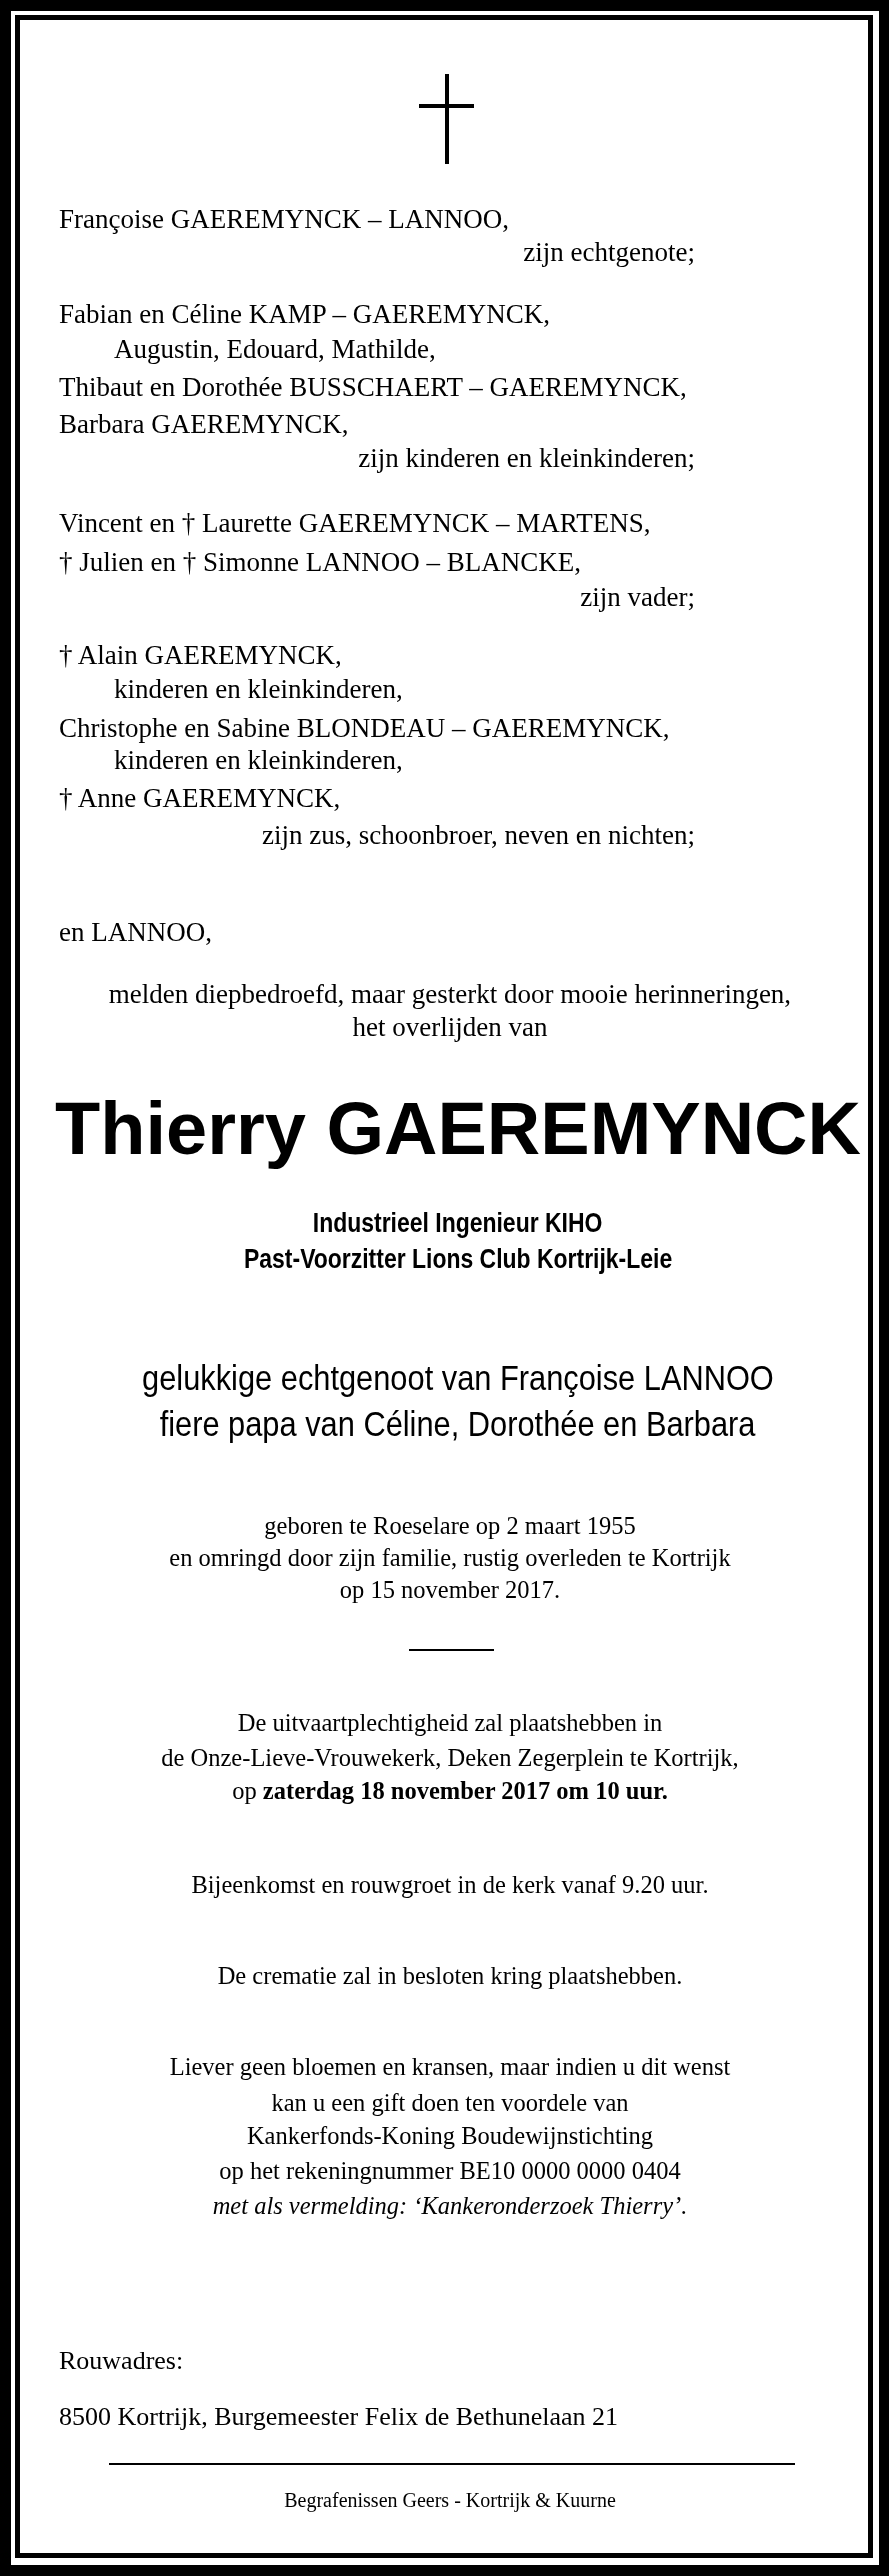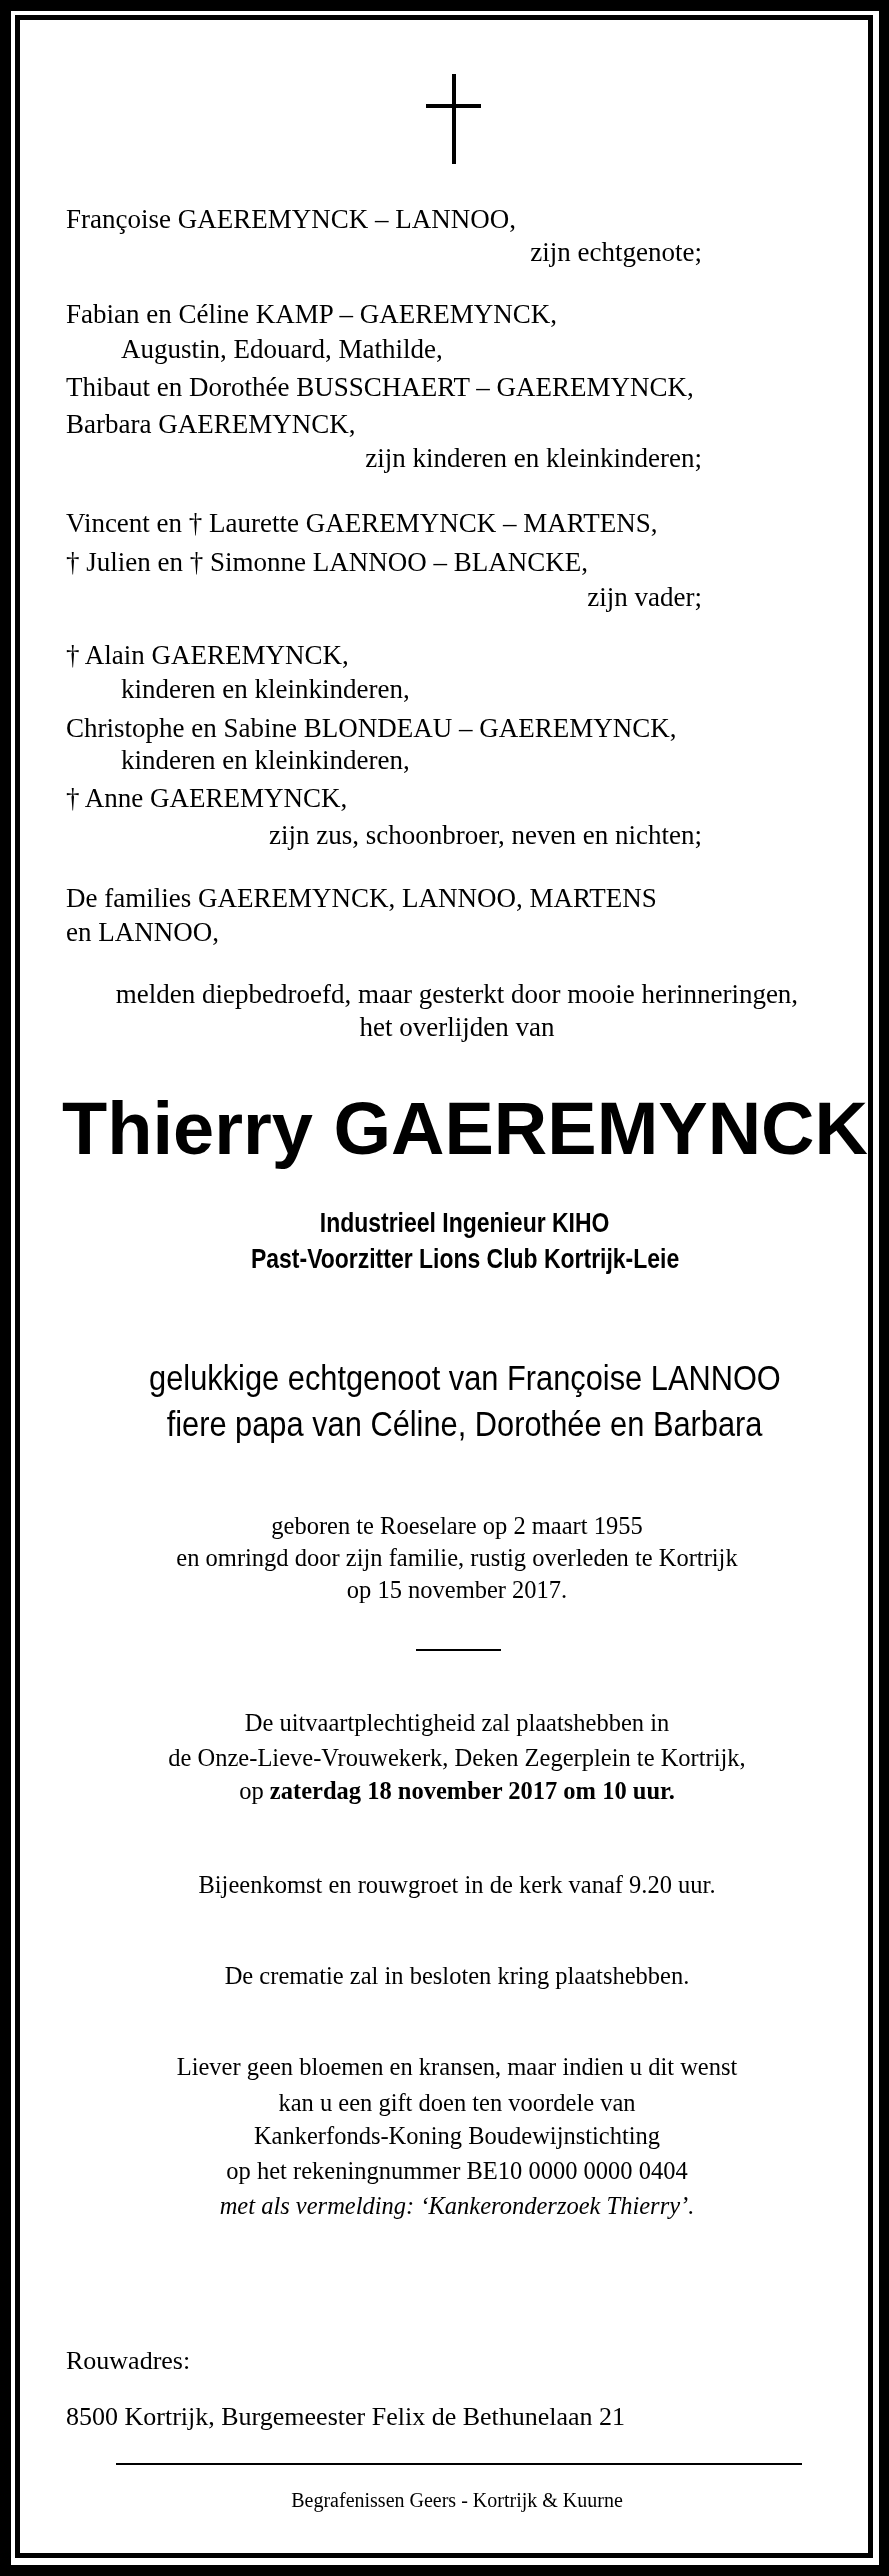--- a/index.html
+++ b/index.html
@@ -1,20 +1,20 @@
 <!DOCTYPE html>
 <html style="font-size:14.5px"><head>
 <meta charset="utf-8">
 <style>
   html, body { margin: 0; padding: 0; background: #000; }
   body { width: 890px; height: 2576px; position: relative; overflow: hidden; }
   .outer-band { position: absolute; left: 0; top: 0; width: 890px; height: 2576px; background: #000; }
   .white-gap { position: absolute; left: 11px; top: 11px; width: 868px; height: 2554px; background: #fff; }
   .inner-frame { position: absolute; left: 15.4px; top: 15.4px; width: 858px; height: 2543px; box-sizing: border-box; border: 5.4px solid #000; background: #fff; }
-  .page { position: absolute; left: 12px; top: 0; width: 746px; height: 2576px; }
+  .page { position: absolute; left: 5px; top: 0; width: 746px; height: 2576px; }
   .line { position: absolute; white-space: nowrap; line-height: 1; color: #000; }
   .serif { font-family: "Liberation Serif", "DejaVu Serif", serif; }
   .sans { font-family: "Liberation Sans", "DejaVu Sans", sans-serif; padding-left: 8px; }
   .left { left: 54px; }
   .indent { left: 109px; }
   .right { right: 56px; text-align: right; }
   .center { left: 0; width: 890px; text-align: center; }
   .f30 { font-size: 27px; }
   .f27 { font-size: 24.5px; margin-top: 8px; }
   .f28 { font-size: 25.4px; }
@@ -60,21 +60,20 @@
   <div class="line serif f30 left" style="top:549px">† Julien en † Simonne LANNOO – BLANCKE,</div>
   <div class="line serif f30 right" style="top:584px">zijn vader;</div>
 
   <div class="line serif f30 left" style="top:642px">† Alain GAEREMYNCK,</div>
   <div class="line serif f30 indent" style="top:676px">kinderen en kleinkinderen,</div>
   <div class="line serif f30 left" style="top:715px">Christophe en Sabine BLONDEAU – GAEREMYNCK,</div>
   <div class="line serif f30 indent" style="top:747px">kinderen en kleinkinderen,</div>
   <div class="line serif f30 left" style="top:785px">† Anne GAEREMYNCK,</div>
   <div class="line serif f30 right" style="top:822px">zijn zus, schoonbroer, neven en nichten;</div>
 
-  <div class="line serif f30 left" style="top:885px">De families GAEREMYNCK, LANNOO, MARTENS</div>
   <div class="line serif f30 left" style="top:919px">en LANNOO,</div>
 
   <div class="line serif f30 center" style="top:981px">melden diepbedroefd, maar gesterkt door mooie herinneringen,</div>
   <div class="line serif f30 center" style="top:1014px">het overlijden van</div>
 
   <div class="line sans name center" style="top:1092px">Thierry GAEREMYNCK</div>
 
   <div class="line sans subtitle center" style="top:1209px"><span>Industrieel Ingenieur KIHO</span></div>
   <div class="line sans subtitle center" style="top:1245px"><span>Past-Voorzitter Lions Club Kortrijk-Leie</span></div>
 

